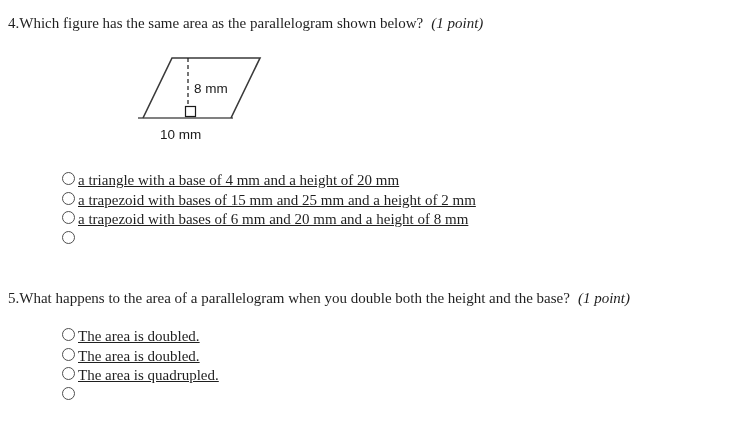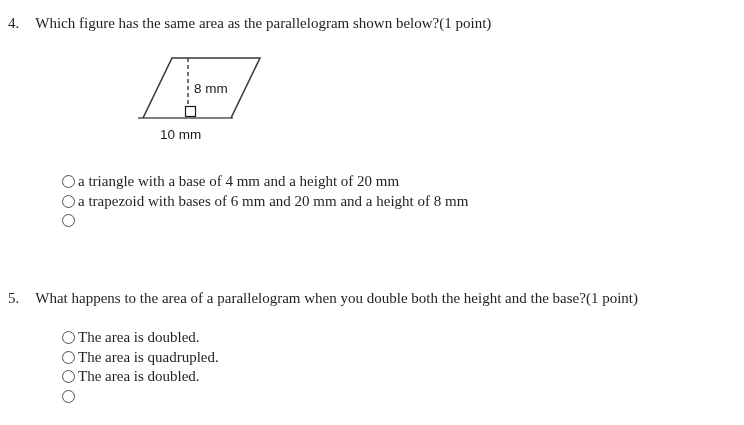--- a/index.html
+++ b/index.html
@@ -16,32 +16,32 @@
     color: #1f1f1f;
   }
   .question-line {
     position: absolute;
     left: 8px;
     font-size: 15px;
     line-height: 20px;
     white-space: nowrap;
   }
   .q-number { display: inline-block; }
-  .q-text { margin-left: 16px; }
-  .q-points { }
+  .q-text { margin-left: 0; }
+  .q-points { font-style: italic; margin-left: 8px; }
 
   .options {
     position: absolute;
     left: 62px;
   }
   .option-row {
     display: flex;
-    align-items: center;
     height: 19.6px;
     white-space: nowrap;
+    text-decoration: underline;
   }
   .radio {
     box-sizing: border-box;
     width: 13px;
     height: 13px;
     border: 1px solid #4f4f4f;
     border-radius: 50%;
     background: #ffffff;
     margin-right: 3px;
     flex: 0 0 auto;
@@ -85,40 +85,44 @@
   <text x="30" y="89">10 mm</text>
 </svg>
 
 <div class="options" style="top:172px">
   <div class="option-row">
     <span class="radio"></span>
     <span class="option-label">a triangle with a base of 4 mm and a height of 20 mm</span>
   </div>
   <div class="option-row">
     <span class="radio"></span>
+    <span class="option-label">a trapezoid with bases of 15 mm and 25 mm and a height of 2 mm</span>
+  </div>
+  <div class="option-row">
+    <span class="radio"></span>
     <span class="option-label">a trapezoid with bases of 6 mm and 20 mm and a height of 8 mm</span>
   </div>
   <div class="option-row">
     <span class="radio"></span>
   </div>
 </div>
 
 <div class="question-line" style="top:288px">
   <span class="q-number">5.</span><span class="q-text">What happens to the area of a parallelogram when you double both the height and the base?</span><span class="q-points">(1 point)</span>
 </div>
 
 <div class="options" style="top:328px">
   <div class="option-row">
     <span class="radio"></span>
     <span class="option-label">The area is doubled.</span>
   </div>
   <div class="option-row">
     <span class="radio"></span>
-    <span class="option-label">The area is quadrupled.</span>
+    <span class="option-label">The area is doubled.</span>
   </div>
   <div class="option-row">
     <span class="radio"></span>
-    <span class="option-label">The area is doubled.</span>
+    <span class="option-label">The area is quadrupled.</span>
   </div>
   <div class="option-row">
     <span class="radio"></span>
   </div>
 </div>
 
 </body></html>

